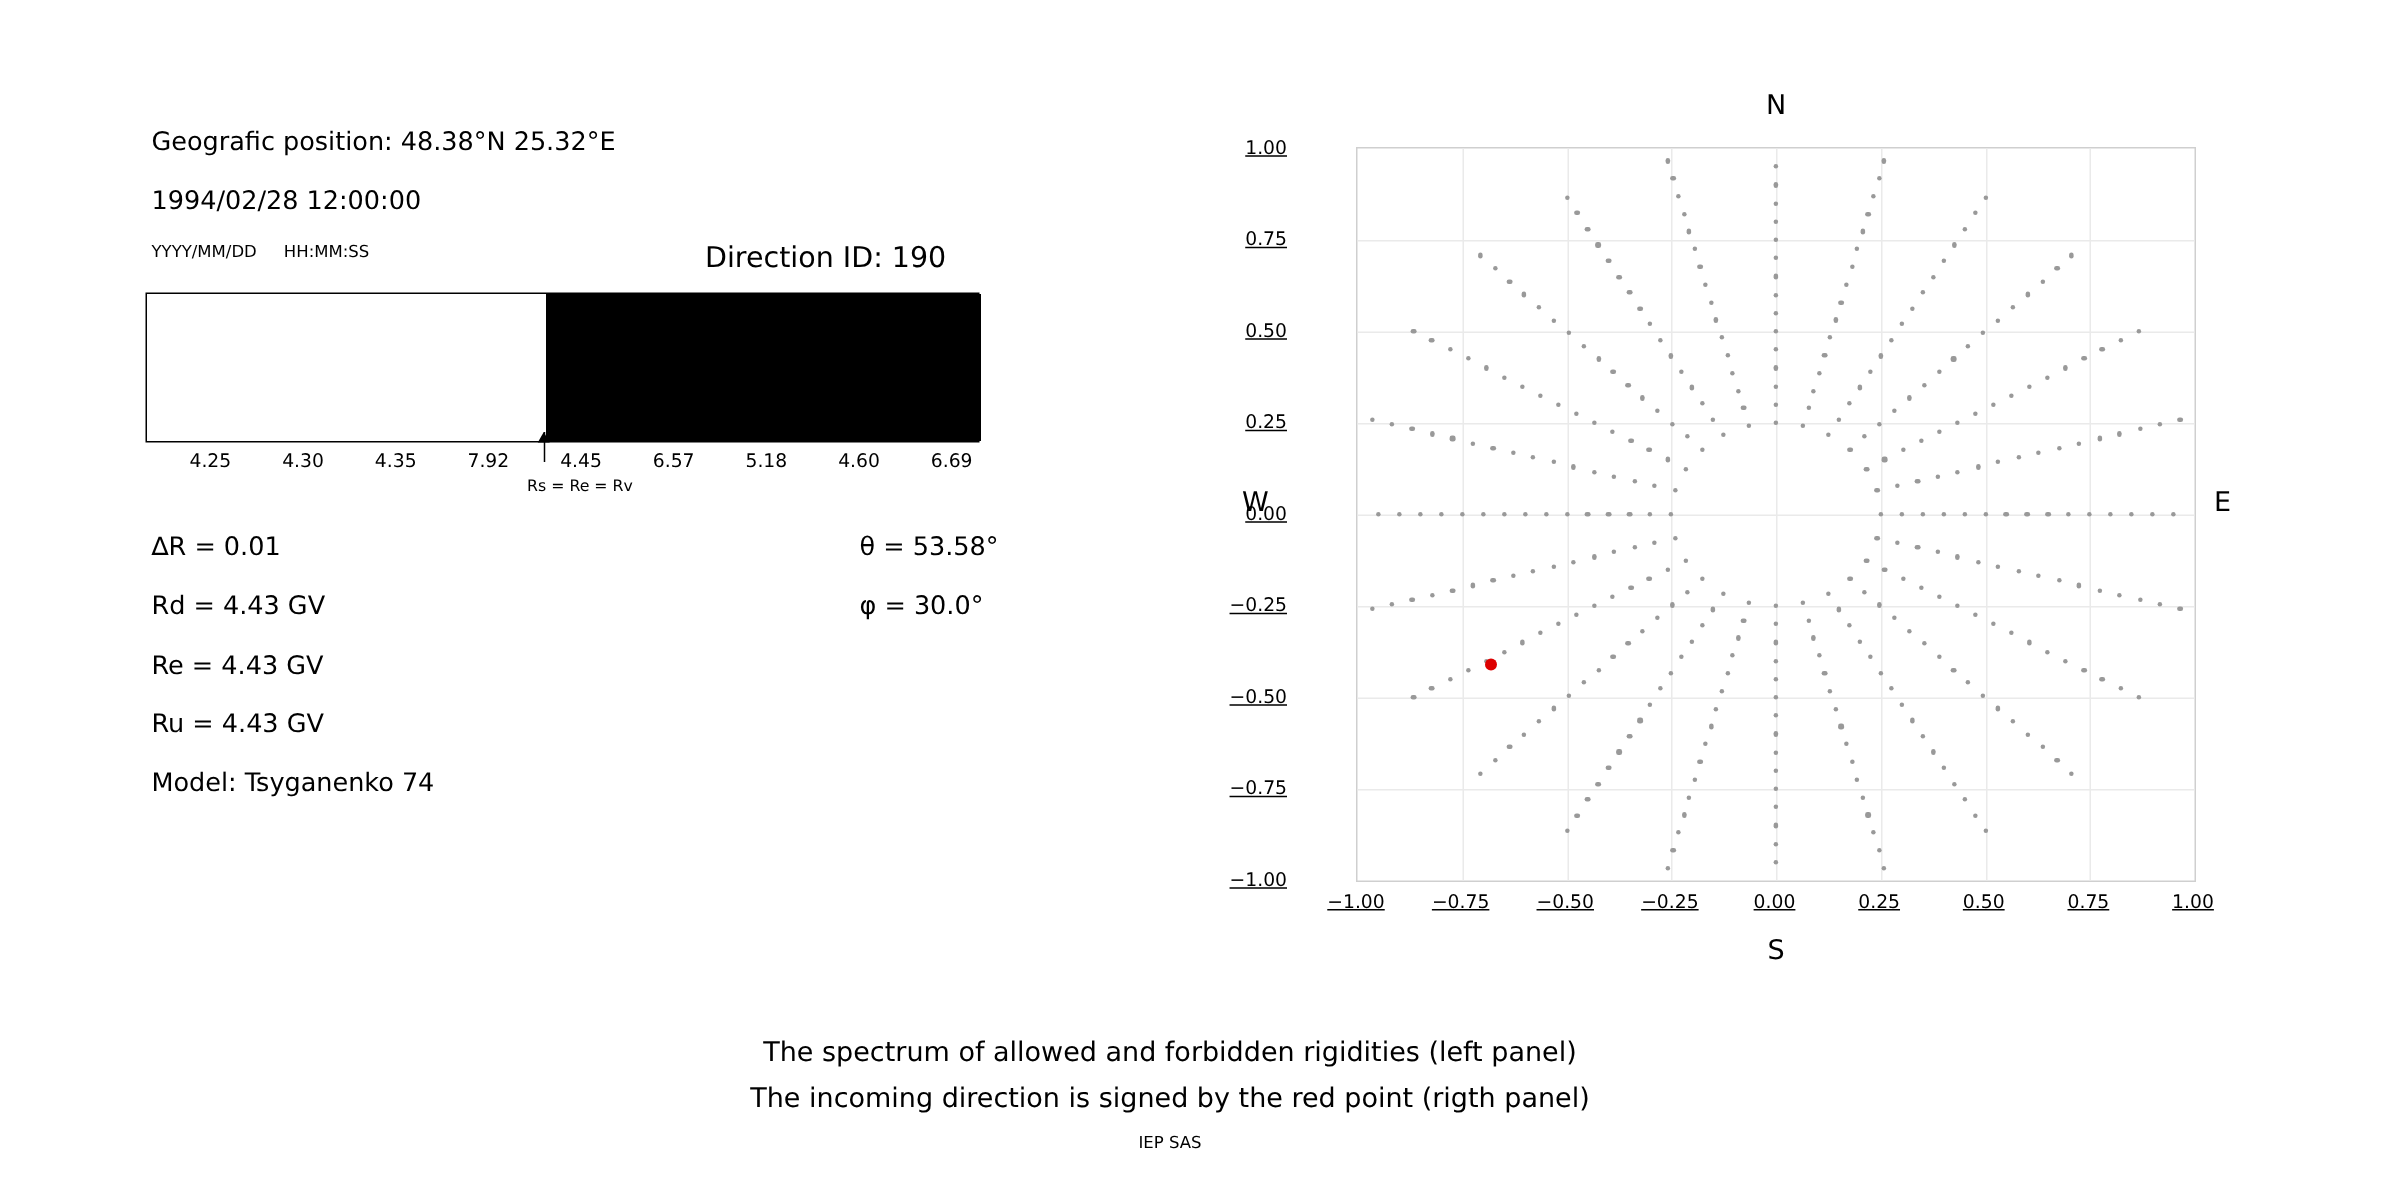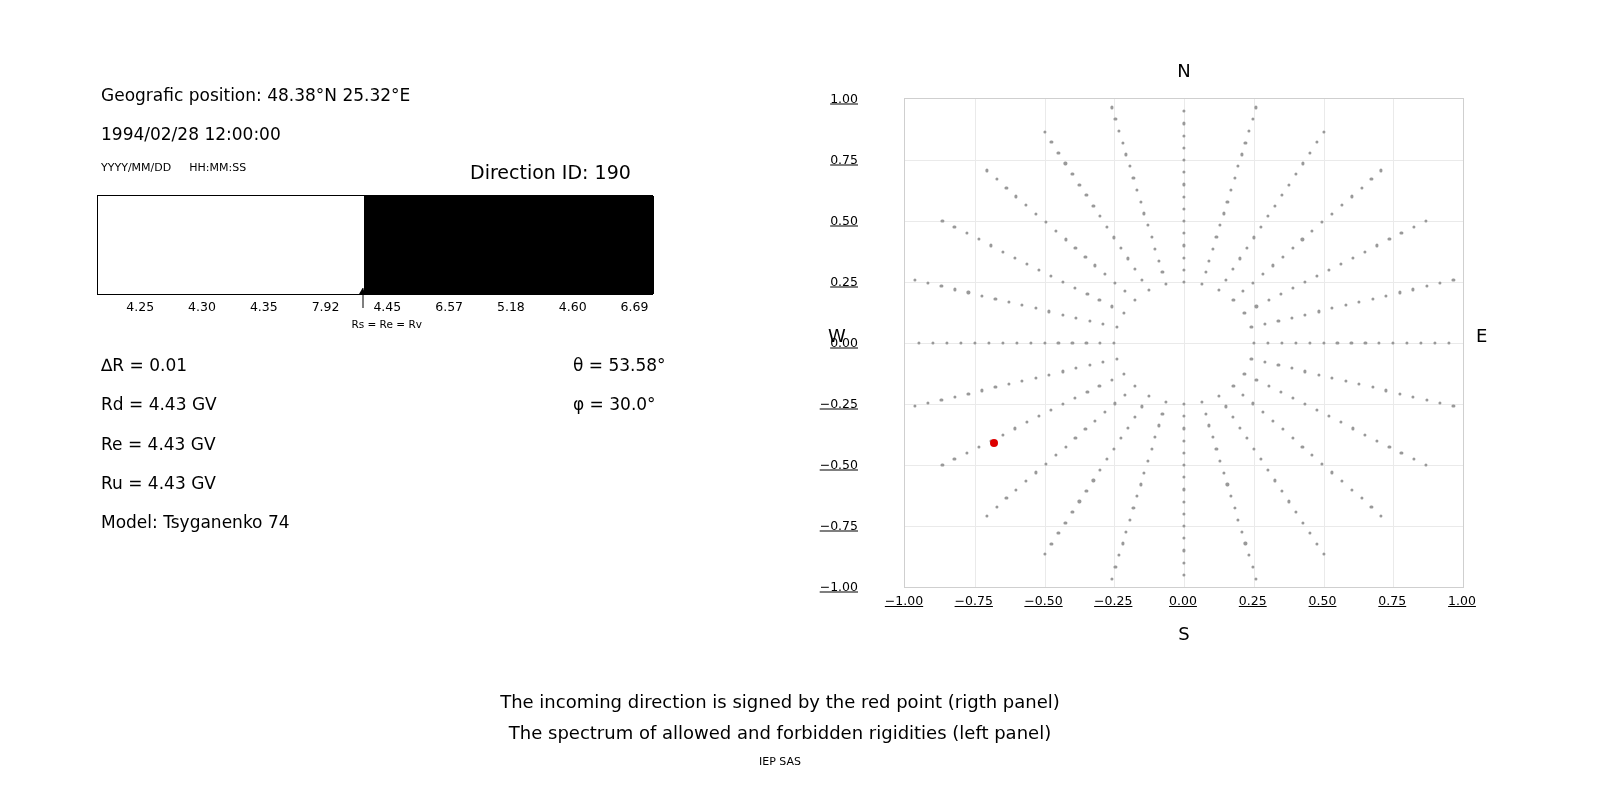--- a/index.html
+++ b/index.html
@@ -676,16 +676,16 @@
     <div class="axis-tick xtick" style="left: 223.5px;">−0.50</div>
     <div class="axis-tick xtick" style="left: 293.25px;">−0.25</div>
     <div class="axis-tick xtick" style="left: 363px;">0.00</div>
     <div class="axis-tick xtick" style="left: 432.75px;">0.25</div>
     <div class="axis-tick xtick" style="left: 502.5px;">0.50</div>
     <div class="axis-tick xtick" style="left: 572.25px;">0.75</div>
     <div class="axis-tick xtick" style="left: 642px;">1.00</div>
   </div>
 
 <div id="caption">
+  <div>The spectrum of allowed and forbidden rigidities (left panel)</div>
   <div>The incoming direction is signed by the red point (rigth panel)</div>
-  <div>The spectrum of allowed and forbidden rigidities (left panel)</div>
 </div>
 <div id="footer">IEP SAS</div>
 
 </body></html>

